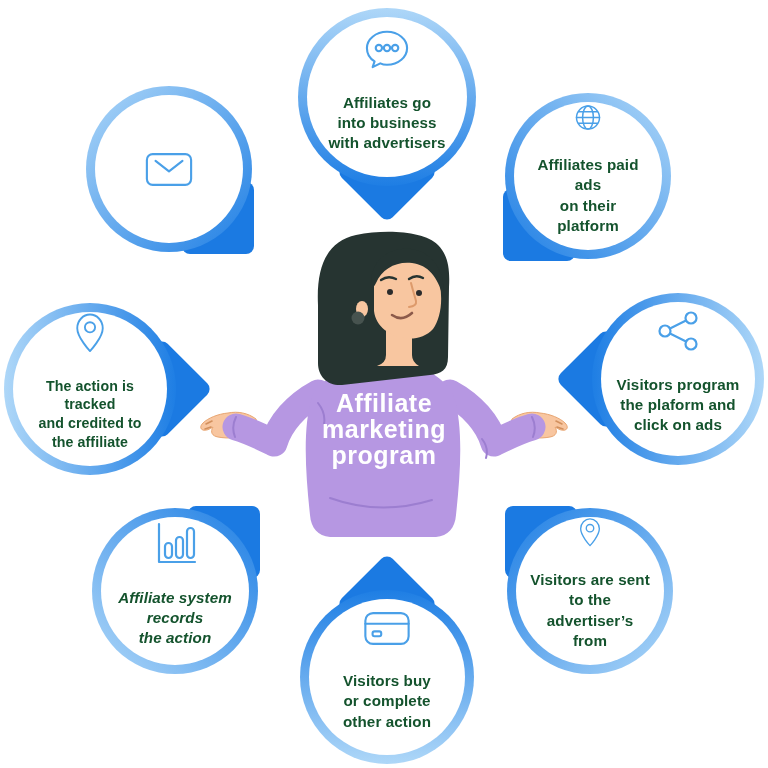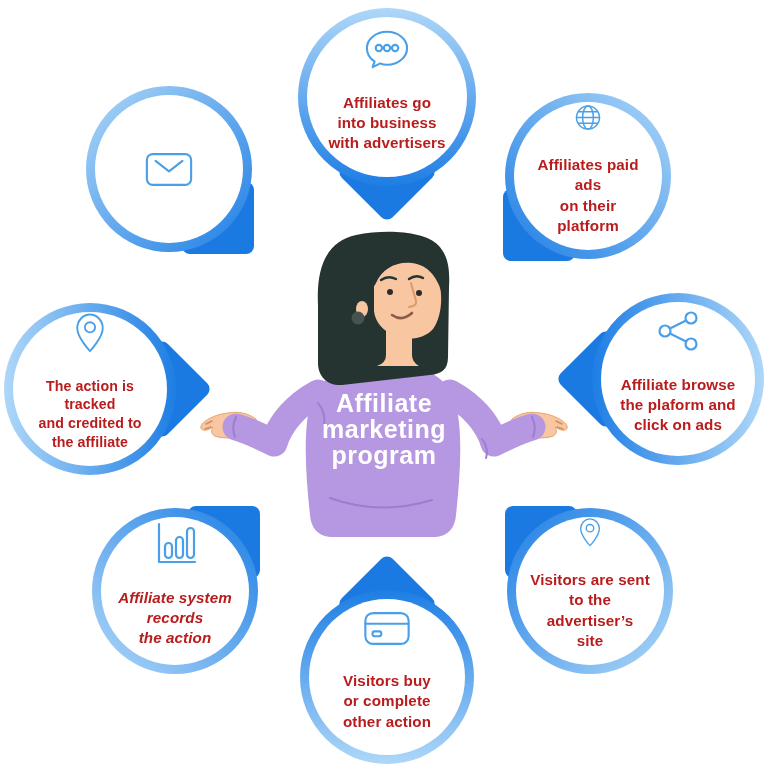--- a/index.html
+++ b/index.html
@@ -3,21 +3,21 @@
 <meta charset="utf-8">
 <style>
   html,body{margin:0;padding:0;background:#ffffff;}
   .stage{position:relative;width:768px;height:768px;background:#ffffff;overflow:hidden;
          font-family:"Liberation Sans",sans-serif;}
   .bubble{position:absolute;}
   .tail{position:absolute;width:72px;height:72px;background:#1b7ae2;border-radius:8px;}
   .ring{position:absolute;inset:0;border-radius:50%;padding:9px;box-sizing:border-box;}
   .inner{width:100%;height:100%;border-radius:50%;background:#ffffff;display:flex;
          flex-direction:column;align-items:center;justify-content:center;gap:8px;text-align:center;}
-  .label{margin:14px;font-size:15.2px;font-weight:bold;color:#b91c1c;line-height:1.33;
+  .label{margin:14px;font-size:15.2px;font-weight:bold;color:#14532d;line-height:1.33;
          white-space:pre-line;letter-spacing:0.1px;}
   .icon{display:block;}
 
   .b-top{left:298px;top:8px;width:178px;height:178px;}
   .b-top .tail{left:53px;top:128px;transform:rotate(45deg);}
   .b-top .ring{background:linear-gradient(180deg,#aed7f8,#1e7ee4);}
 
   .b-tr{left:505px;top:93px;width:166px;height:166px;}
   .b-tr .tail{left:-2px;top:96px;}
   .b-tr .ring{background:linear-gradient(225deg,#aed7f8,#1e7ee4);}
@@ -94,38 +94,38 @@
     <div class="tail"></div>
     <div class="ring">
       <div class="inner">
         <svg class="icon" width="44" height="44" viewBox="0 0 44 44" fill="none" stroke="#4aa0e8" stroke-width="2.2" stroke-linecap="round">
           <circle cx="9" cy="22" r="5.5"></circle>
             <circle cx="35" cy="9" r="5.5"></circle>
             <circle cx="35" cy="35" r="5.5"></circle>
           <line x1="14" y1="19.5" x2="30" y2="11.5"></line>
           <line x1="14" y1="24.5" x2="30" y2="32.5"></line>
         </svg>
-        <p class="label">Affiliate browse
+        <p class="label">Visitors program
 the plaform and
 click on ads</p>
       </div>
     </div>
   </div>
 
   <div class="bubble b-br">
     <div class="tail"></div>
     <div class="ring">
       <div class="inner">
         <svg class="icon" width="40" height="49" viewBox="0 0 40 50" fill="none" stroke="#4aa0e8" stroke-width="2.2" stroke-linecap="round" stroke-linejoin="round">
           <path d="M20,3 C12,3 5,10 5,19 C5,30 20,46 20,46 C20,46 35,30 35,19 C35,10 28,3 20,3 Z"></path>
           <circle cx="20" cy="18" r="6"></circle>
         </svg>
         <p class="label">Visitors are sent
 to the advertiser’s
-site</p>
+from</p>
       </div>
     </div>
   </div>
 
   <div class="bubble b-bottom">
     <div class="tail"></div>
     <div class="ring">
       <div class="inner">
         <svg class="icon" width="50" height="41" viewBox="0 0 52 42" fill="none" stroke="#4aa0e8" stroke-width="2.2" stroke-linecap="round" stroke-linejoin="round">
           <rect x="3.5" y="5" width="45" height="32" rx="8"></rect>

